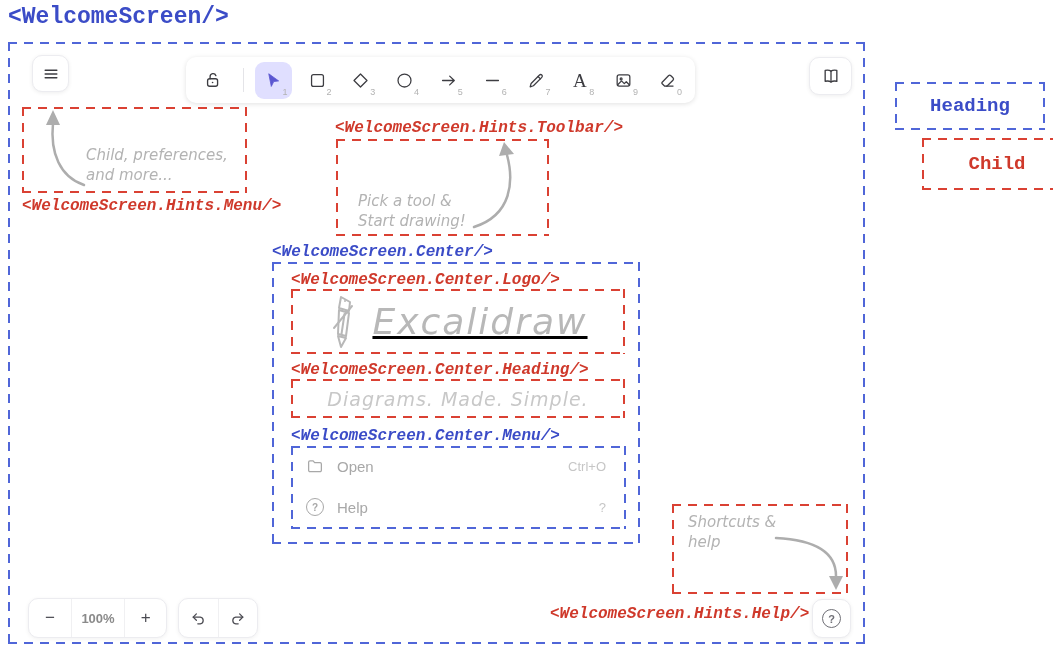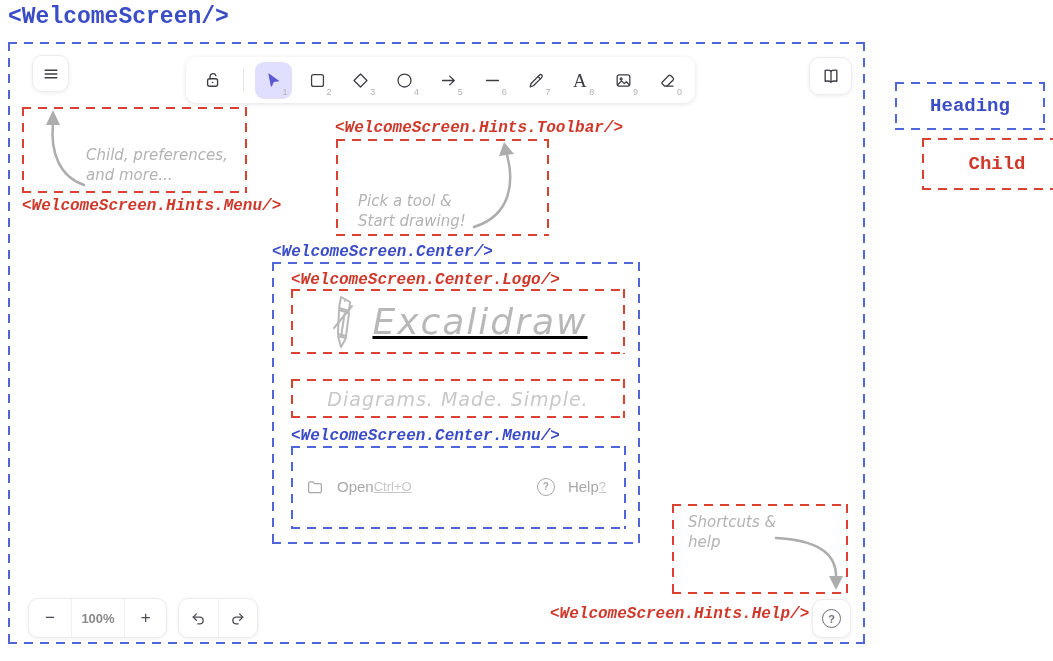--- a/index.html
+++ b/index.html
@@ -35,25 +35,25 @@
     display:flex;align-items:center;justify-content:center;cursor:pointer;padding:0;}
   .tool.active{background:#e0dfff;}
   .tool .sub{position:absolute;right:4px;bottom:2px;font-size:9px;color:#b2b2b2;
     font-family:"Liberation Sans",sans-serif;}
   .tb-sep{width:1px;height:24px;background:#e4e4e8;margin:0 4px;}
   .glyph-a{font-family:"Liberation Serif",serif;font-size:19px;color:#3d3d42;line-height:1;}
 
   
   .logo-text{font-size:36px;letter-spacing:2px;color:#b8b8b8;}
   .heading-text{font-size:19px;color:#c8c8c8;letter-spacing:1px;}
-  .wmenu{display:flex;flex-direction:row;justify-content:space-between;
+  .wmenu{display:flex;flex-direction:column;justify-content:space-between;
     padding:11px 0 13px 0;box-sizing:border-box;}
   .wmenu-row{display:flex;align-items:center;padding:0 20px 0 15px;cursor:pointer;}
   .wmenu-row .mlabel{font-size:15px;color:#a8a8a8;margin-left:13px;}
-  .wmenu-row .mshort{margin-left:auto;font-size:13px;color:#c6c6c6;text-decoration:underline;}
+  .wmenu-row .mshort{margin-left:auto;font-size:13px;color:#c6c6c6;}
 
   
   .fgroup{background:#fff;border:1px solid #ececf0;border-radius:10px;
     box-shadow:0 1px 4px rgba(0,0,0,.06);display:flex;align-items:stretch;overflow:hidden;}
   .fcell{display:flex;align-items:center;justify-content:center;border:none;background:transparent;
     cursor:pointer;font-family:"Liberation Sans",sans-serif;padding:0;}
   .fsep{width:1px;background:#f0f0f2;}
   .zoom-val{font-size:13px;color:#8a8a8a;cursor:pointer;}
   .pm{font-size:17px;color:#4b4b52;}
 
@@ -236,20 +236,21 @@
           <path d="M11 16 L21 19 L18 42 L10 40 Z"></path>
           <path d="M16.5 20 L13.5 40"></path>
           <path d="M10 42 L18 44 L13 53 Z"></path>
           <path d="M24 12 L6 34"></path>
         </svg>
       </span>
       <span class="hand logo-text">Excalidraw</span>
     </div>
   </div>
 
+  <div class="abs mono lbl lbl-red" style="left:291px;top:361px;">&lt;WelcomeScreen.Center.Heading/&gt;</div>
   <div class="abs dash dash-red" style="left:291px;top:379px;width:334px;height:39px;">
     <div style="display:flex;align-items:center;justify-content:center;height:100%;" class="hand heading-text">Diagrams. Made. Simple.</div>
   </div>
 
   <div class="abs mono lbl lbl-blue" style="left:291px;top:427px;">&lt;WelcomeScreen.Center.Menu/&gt;</div>
   <div class="abs dash dash-blue wmenu" style="left:291px;top:446px;width:335px;height:83px;">
     <div class="wmenu-row">
       <span style="display:flex;">
         <svg width="18" height="18" viewBox="0 0 24 24" fill="none" stroke="#a8a8a8" stroke-width="1.7" stroke-linejoin="round">
           <path d="M3.5 7 a1.8 1.8 0 0 1 1.8-1.8 h4.2 l2 2.4 h7.2 a1.8 1.8 0 0 1 1.8 1.8 v8.4 a1.8 1.8 0 0 1-1.8 1.8 H5.3 a1.8 1.8 0 0 1-1.8-1.8 Z"></path>

